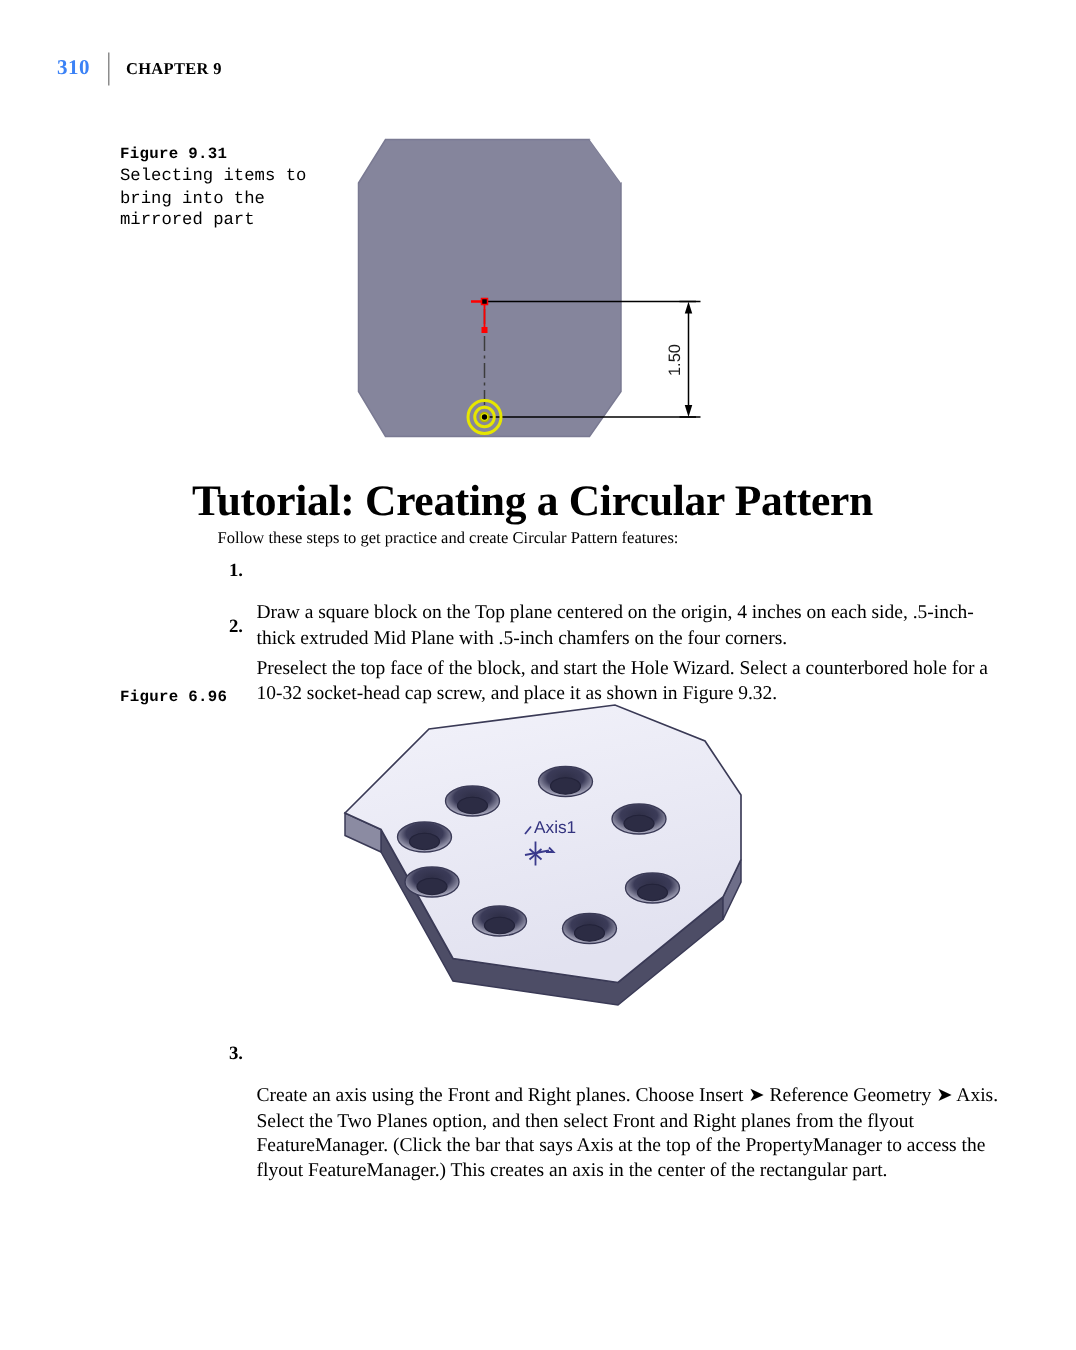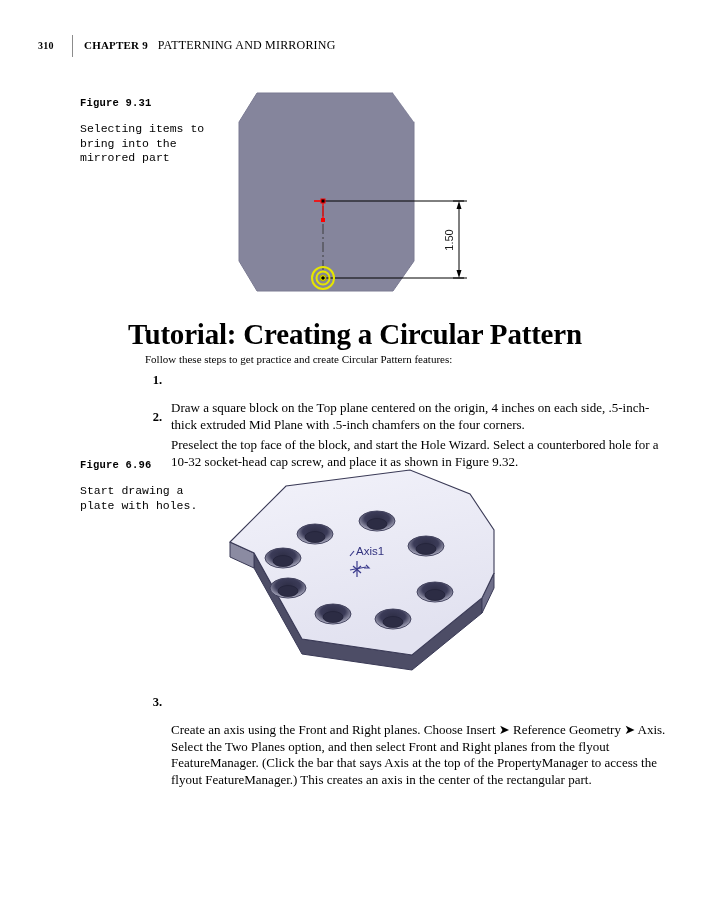--- a/index.html
+++ b/index.html
@@ -21,23 +21,23 @@
     position: absolute;
     left: 38px;
     top: 38px;
     display: flex;
     align-items: baseline;
     height: 22px;
   }
   .folio {
     font-family: "Liberation Serif", serif;
     font-weight: bold;
-    font-size: 10px;
+    font-size: 14px;
     letter-spacing: 0.3px;
-    color: #000000;
+    color: #3b82f6;
     width: 34px;
   }
   .head-rule {
     width: 1px;
     background: #8c8c8c;
     height: 22px;
     margin-right: 11px;
     align-self: flex-start;
     margin-top: -3px;
   }
@@ -66,21 +66,21 @@
   .fig-caption .fig-label {
     font-weight: bold;
     font-size: 10.5px;
     letter-spacing: 0.2px;
     line-height: 14px;
     white-space: nowrap;
   }
   .fig-caption .fig-text {
     font-size: 11.5px;
     line-height: 14.5px;
-    margin-top: 12px;
+    margin-top: 1px;
   }
 
   
   .h1 {
     position: absolute;
     left: 128px;
     top: 318px;
     font-family: "Liberation Serif", serif;
     font-weight: bold;
     font-size: 29px;
@@ -136,21 +136,20 @@
   }
   svg { display: block; }
 </style>
 </head>
 <body>
 
 <div class="running-head">
   <div class="folio">310</div>
   <div class="head-rule"></div>
   <div class="chapter-num">CHAPTER 9</div>
-  <div class="chapter-title">PATTERNING AND MIRRORING</div>
 </div>
 
 <div class="fig-caption" style="top:96px;">
   <div class="fig-label">Figure 9.31</div>
   <div class="fig-text">Selecting items to bring into the mirrored part</div>
 </div>
 
 <div class="fig931">
   <svg width="262" height="215" viewBox="0 0 262 215" xmlns="http://www.w3.org/2000/svg">
 
@@ -193,21 +192,20 @@
   <div class="step-body">Draw a square block on the Top plane centered on the origin, 4 inches on each side, .5-inch-thick extruded Mid Plane with .5-inch chamfers on the four corners.</div>
 </div>
 
 <div class="step" style="left:145px; top:409px;">
   <div class="step-num">2.</div>
   <div class="step-body">Preselect the top face of the block, and start the Hole Wizard. Select a counterbored hole for a 10-32 socket-head cap screw, and place it as shown in Figure 9.32.</div>
 </div>
 
 <div class="fig-caption" style="top:458px;">
   <div class="fig-label">Figure 6.96</div>
-  <div class="fig-text">Start drawing a plate with holes.</div>
 </div>
 
 <div class="fig932">
   <svg width="290" height="215" viewBox="0 0 290 215" xmlns="http://www.w3.org/2000/svg">
     <defs>
 
       <radialGradient id="cbore" cx="50%" cy="38%" r="62%">
         <stop offset="0%" stop-color="#2e2e46"></stop>
         <stop offset="55%" stop-color="#3b3b58"></stop>
         <stop offset="100%" stop-color="#b9b9cc"></stop>

